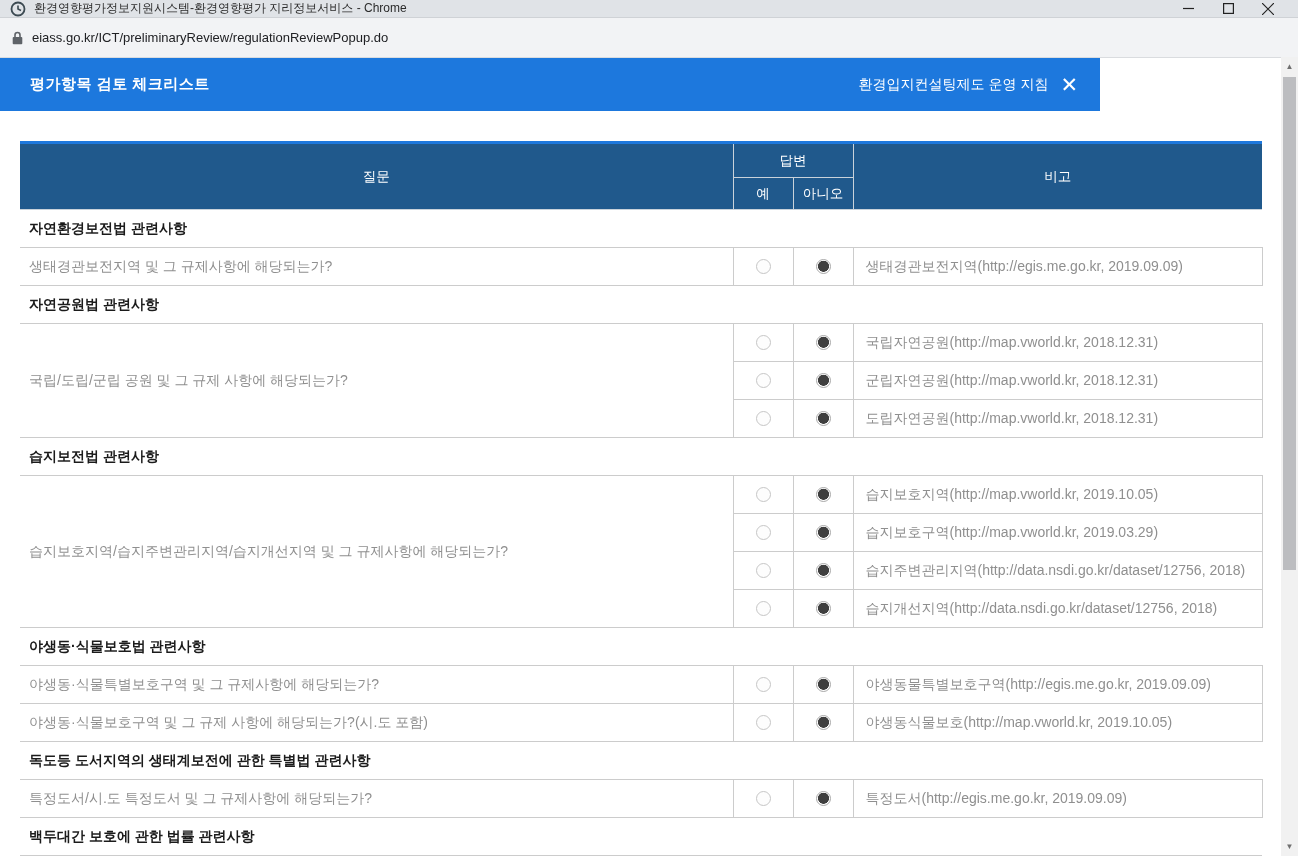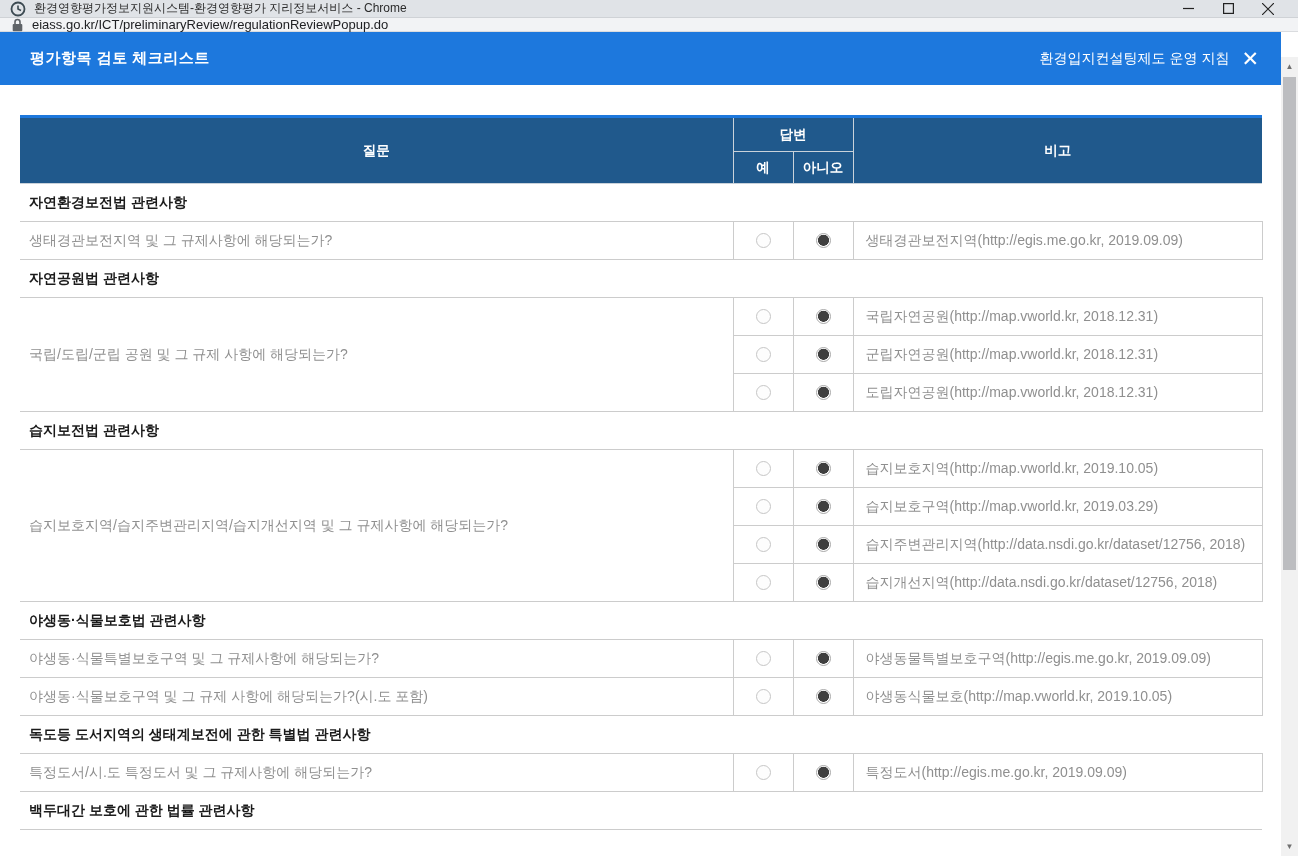--- a/index.html
+++ b/index.html
@@ -17,37 +17,37 @@
 
   
   .titlebar{height:18px;background:var(--titlebar_bg);display:flex;align-items:center;
     padding:0 10px;border-bottom:1px solid #cfd2d6;}
   .titlebar .title{font-size:12px;color:#2b2b2b;margin-left:8px;white-space:nowrap;}
   .win-controls{margin-left:auto;display:flex;align-items:center;}
   .win-btn{width:40px;height:30px;display:flex;align-items:center;justify-content:center;
     font-size:14px;color:#222;cursor:default;}
   .win-btn svg{display:block;}
 
-  .urlbar{height:14px;background:var(--urlbar_bg);display:flex;align-items:center;
+  .urlbar{height:40px;background:var(--urlbar_bg);display:flex;align-items:center;
     padding:0 12px;border-bottom:1px solid #dadcdf;}
   .urlbar .url{font-size:13px;color:#202124;margin-left:9px;white-space:nowrap;}
 
   
-  .popup-header{height:53px;width:1281px;background:var(--accent_blue);display:flex;
+  .popup-header{height:53px;width:1100px;background:var(--accent_blue);display:flex;
     align-items:center;padding:0 22px 0 30px;color:#fff;}
   .popup-title{font-size:15px;font-weight:bold;letter-spacing:0.5px;}
   .popup-right{margin-left:auto;display:flex;align-items:center;gap:12px;}
   .guide-link{font-size:14px;color:#fff;}
   .popup-close{font-size:21px;font-weight:bold;line-height:1;cursor:default;}
 
   
   .content{padding:30px 0 0 20px;}
   table{width:1242px;border-collapse:collapse;table-layout:fixed;
     border-top:3px solid var(--accent_blue);}
-  thead th{background:var(--header_navy);color:#fff;font-size:13.5px;font-weight:bold;
+  thead th{background:var(--header_navy);color:#fff;font-size:13.5px;font-weight:normal;
     border:1px solid #c9d2da;margin-left:40px;}
   thead tr:first-child th{height:35px;}
   thead tr:last-child th{height:32px;}
   thead th:first-child{border-left:none;}
   thead th:last-child{border-right:none;}
 
   tbody td{font-size:14px;}
   tr.section-row td{height:38px;font-weight:bold;color:var(--section_text);
     border-bottom:1px solid var(--border_gray);padding-left:9px;font-size:14px;}
   td.q-cell{color:var(--text_gray);padding-left:9px;

